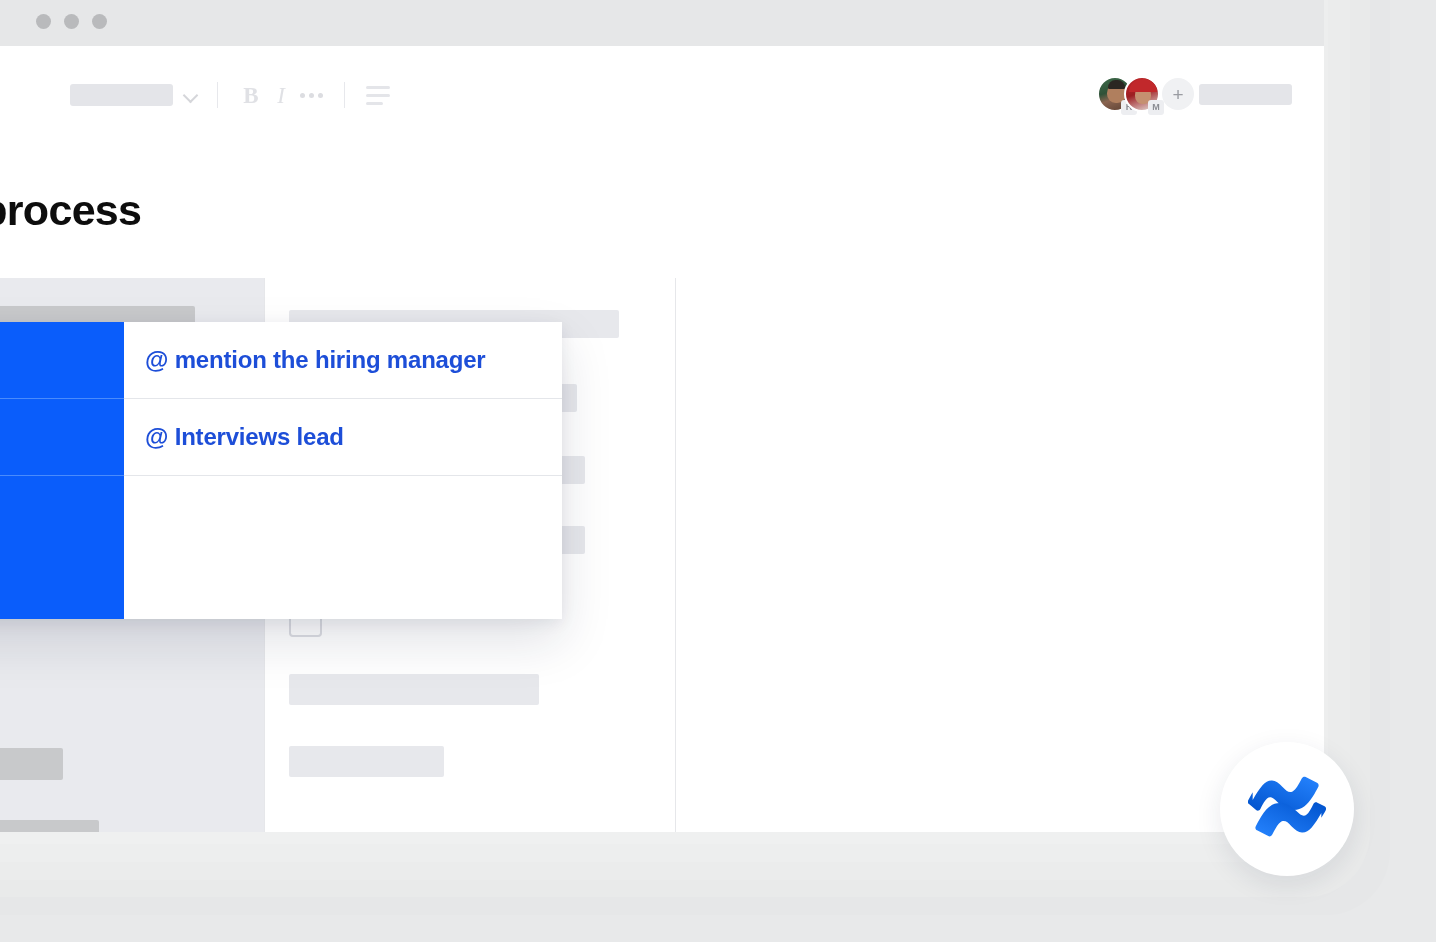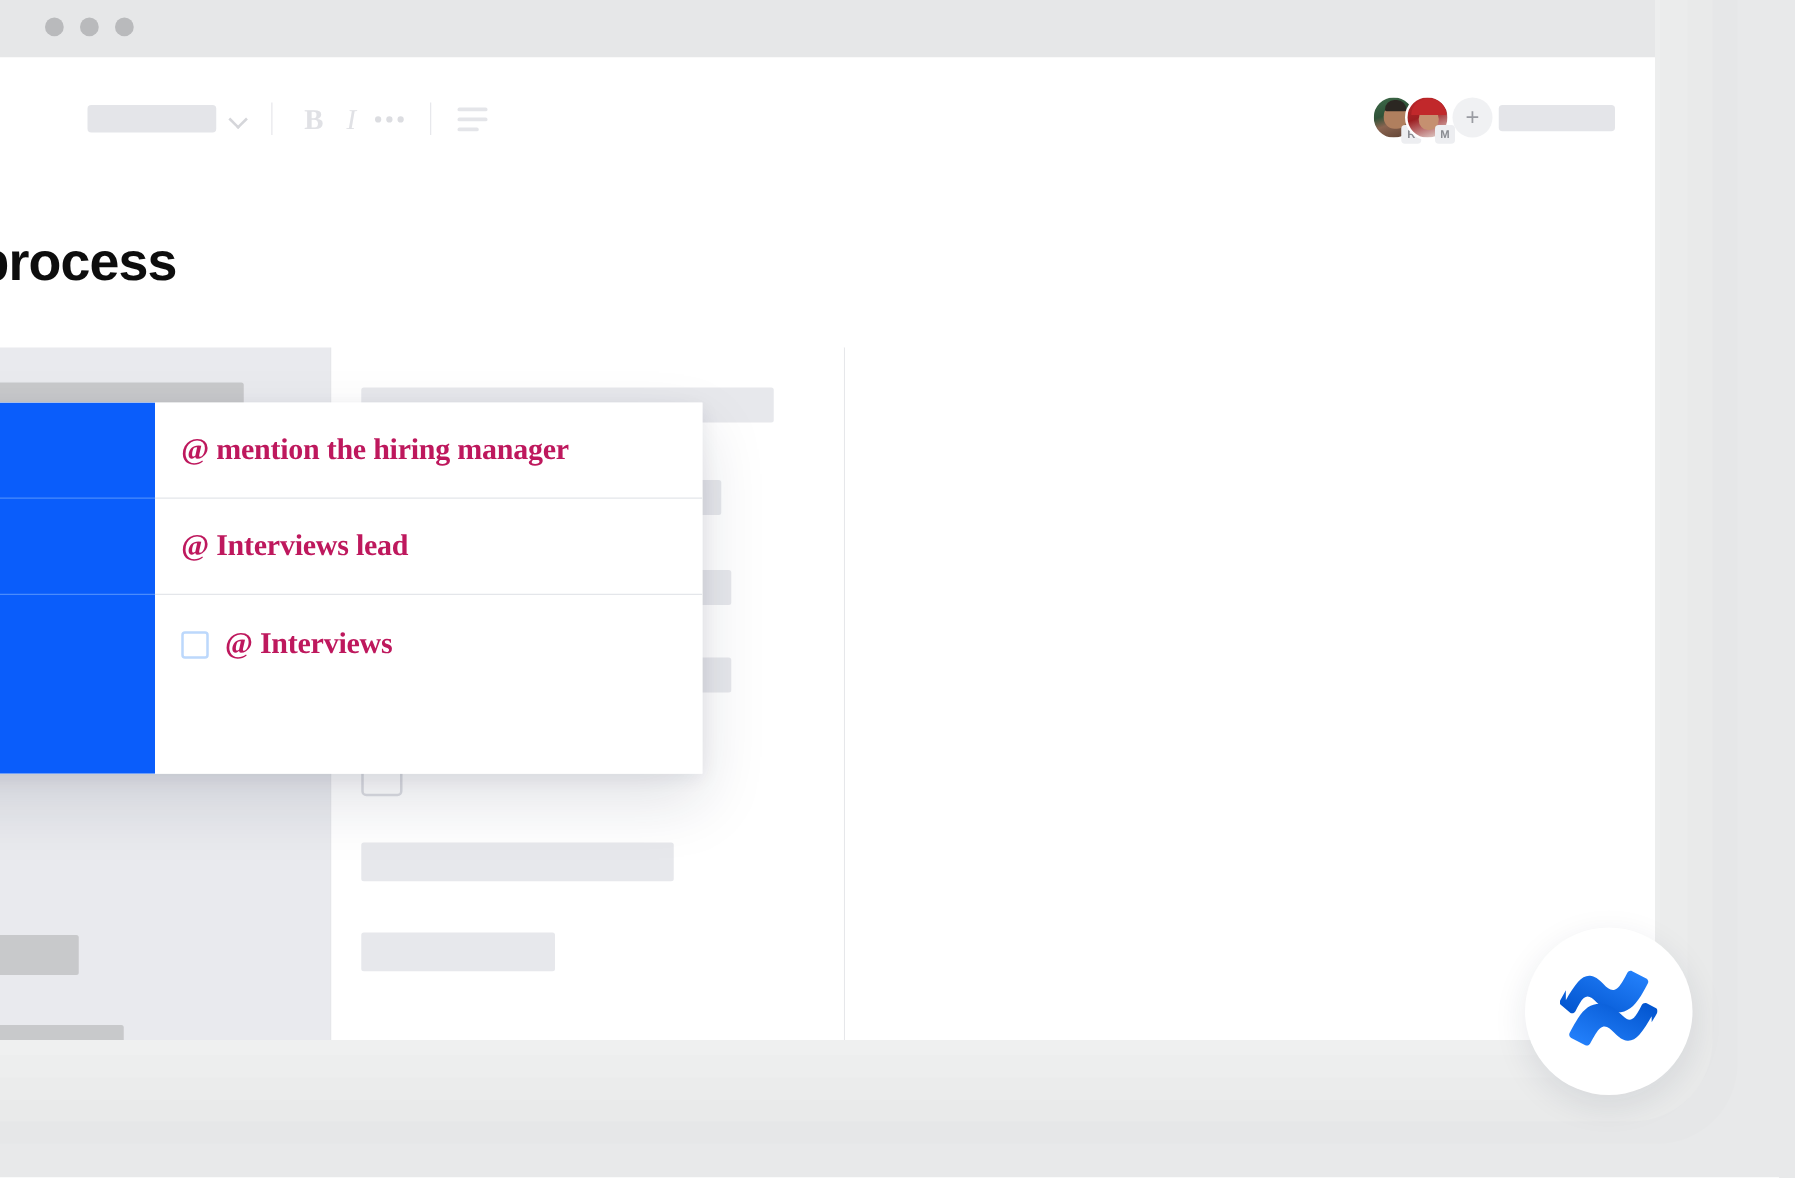--- a/index.html
+++ b/index.html
@@ -241,25 +241,24 @@
   .ov-left .ov-cell {
     color: #ffffff;
     font-size: 22px;
     font-weight: 700;
     letter-spacing: -0.2px;
   }
   .ov-left .ov-cell.h1,
   .ov-left .ov-cell.h2 { border-bottom: 1px solid #4a8bfc; }
 
   .ov-right .ov-cell {
-    color: #be185d;
+    color: #1d4ed8;
     font-size: 24px;
     font-weight: 700;
     letter-spacing: -0.2px;
-    font-family: Liberation Serif, serif;
   }
   .ov-right .ov-cell.h1,
   .ov-right .ov-cell.h2 { border-bottom: 1px solid #e4e6ea; }
 
   .ov-checkbox {
     width: 22px; height: 22px;
     border: 2px solid #bcd8fc;
     border-radius: 3px;
     margin-right: 13px;
     flex: none;
@@ -363,26 +362,20 @@
 
       <div class="overlay">
         <div class="ov-left">
           <div class="ov-cell h1">Hiring manager</div>
           <div class="ov-cell h2">Recruiting lead</div>
           <div class="ov-cell h3">Interviews</div>
         </div>
         <div class="ov-right">
           <div class="ov-cell h1">@ mention the hiring manager</div>
           <div class="ov-cell h2">@ Interviews lead</div>
-          <div class="ov-cell h3">
-            <span class="row-inner">
-              <span class="ov-checkbox"></span>
-              <span>@ Interviews</span>
-            </span>
-          </div>
         </div>
       </div>
 
     </div>
   </div>
 
   <div class="fab">
     <svg viewBox="0 0 64 60">
       <defs>
         <linearGradient id="cg1" x1="0%" y1="100%" x2="100%" y2="0%">

